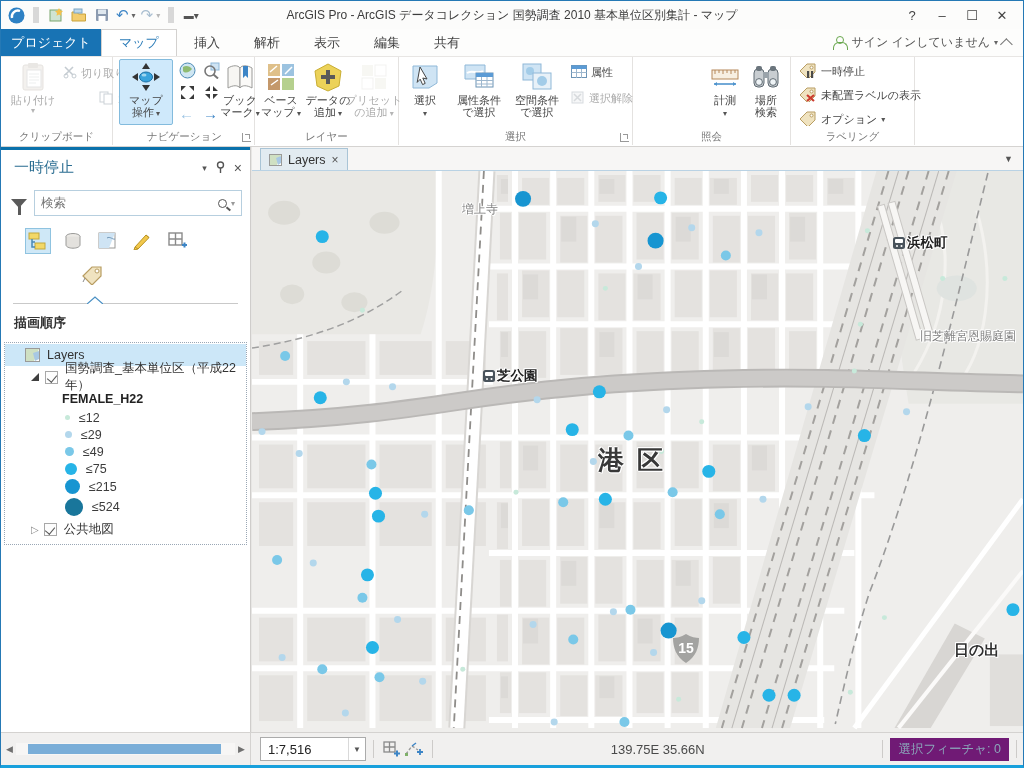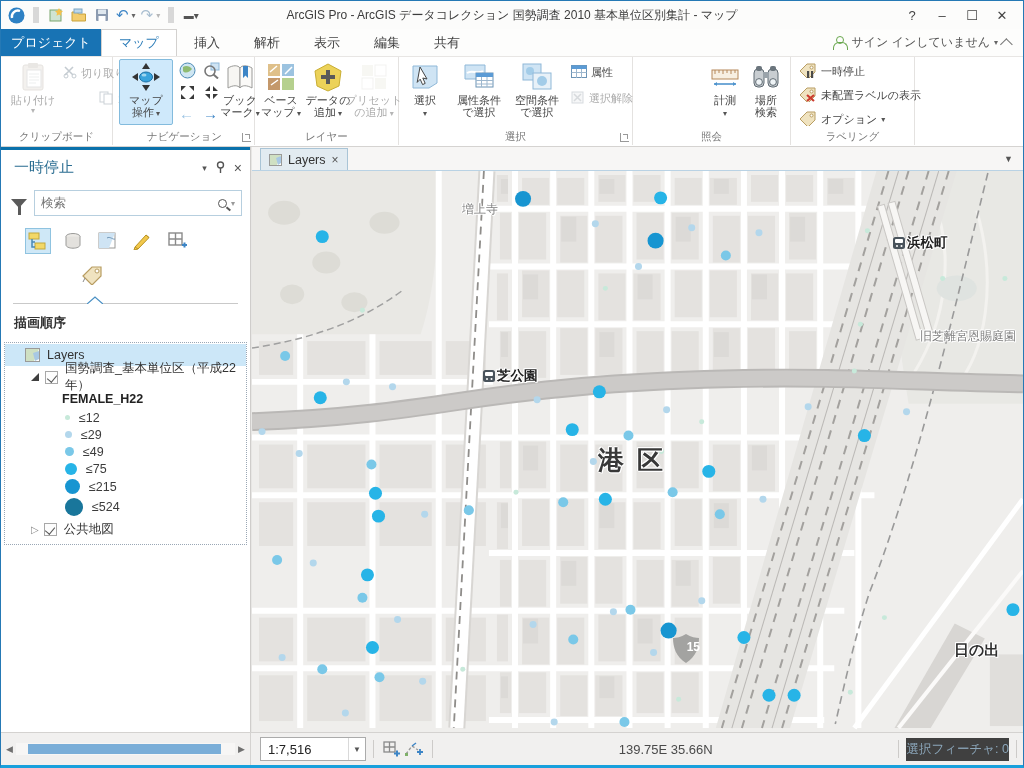--- a/index.html
+++ b/index.html
@@ -89,35 +89,35 @@
   .labels{position:absolute;inset:0;pointer-events:none;}
   .mlabel{position:absolute;white-space:nowrap;text-shadow:0 1px 0 #fff,0 -1px 0 #fff,1px 0 0 #fff,-1px 0 0 #fff,1px 1px 0 #fff,-1px -1px 0 #fff;}
   .mlabel.gray{font-size:12px;color:#7e7e7e;}
   .mlabel.place{font-size:15px;font-weight:bold;color:#2f2f2f;}
   .mlabel.district{font-size:26px;font-weight:bold;color:#383838;letter-spacing:13px;}
   .mlabel.station{font-size:13.5px;font-weight:bold;color:#222;display:flex;align-items:center;gap:2px;}
   .stglyph{width:12px;height:12px;background:#49535b;border-radius:2.5px;position:relative;flex:none;}
   .stglyph::before{content:"";position:absolute;left:2px;top:2px;right:2px;height:4px;background:#fff;border-radius:1px;}
   .stglyph::after{content:"";position:absolute;left:2.5px;bottom:2px;width:2px;height:2px;border-radius:50%;background:#fff;box-shadow:4.5px 0 0 #fff;}
   .shield{position:absolute;width:28px;height:31px;}
-  .shield span{position:absolute;left:0;right:0;top:7px;text-align:right;color:#fff;font-size:12px;font-weight:bold;}
+  .shield span{position:absolute;left:0;right:0;top:7px;text-align:center;color:#fff;font-size:14px;font-weight:bold;}
 
   
   .statusbar{position:absolute;left:0;right:0;bottom:0;height:33px;background:#f1f0ef;border-top:1px solid #d4d2d0;display:flex;align-items:center;}
   .pscroll{width:250px;flex:none;display:flex;align-items:center;height:100%;padding:0 2px;border-right:1px solid #d4d2d0;}
   .pscroll .arr{font-size:9px;color:#707070;padding:0 3px;}
   .pscroll .track{flex:1;height:12px;background:#f7f6f5;position:relative;}
   .pscroll .thumb{position:absolute;left:12px;right:14px;top:1px;bottom:1px;background:#7aaed8;}
   .scalebox{margin-left:9px;width:106px;height:24px;background:#fff;border:1px solid #ababab;display:flex;align-items:center;font-size:13px;color:#222;}
   .scalebox .val{flex:1;padding-left:7px;}
   .scalebox .dd{width:17px;align-self:stretch;display:flex;align-items:center;justify-content:center;border-left:1px solid #d9d9d9;font-size:8px;color:#555;}
   .sb-sep{width:1px;height:18px;background:#cdcbc9;margin:0 7px;}
   .sbicon{width:22px;height:22px;display:flex;align-items:center;justify-content:center;}
   .coords{flex:1;text-align:center;font-size:13px;color:#4a4a4a;}
-  .selchip{background:#404040;color:#8ba6ba;font-size:12.5px;padding:3px 0;}
+  .selchip{background:#701a75;color:#8ba6ba;font-size:12.5px;padding:3px 8px;}
   .tail-sep{margin-right:6px;}
 </style>
 </head>
 <body>
 
 <div class="win">
 
   <div class="titlebar">
     <div class="qat">
       <span class="qicon">

